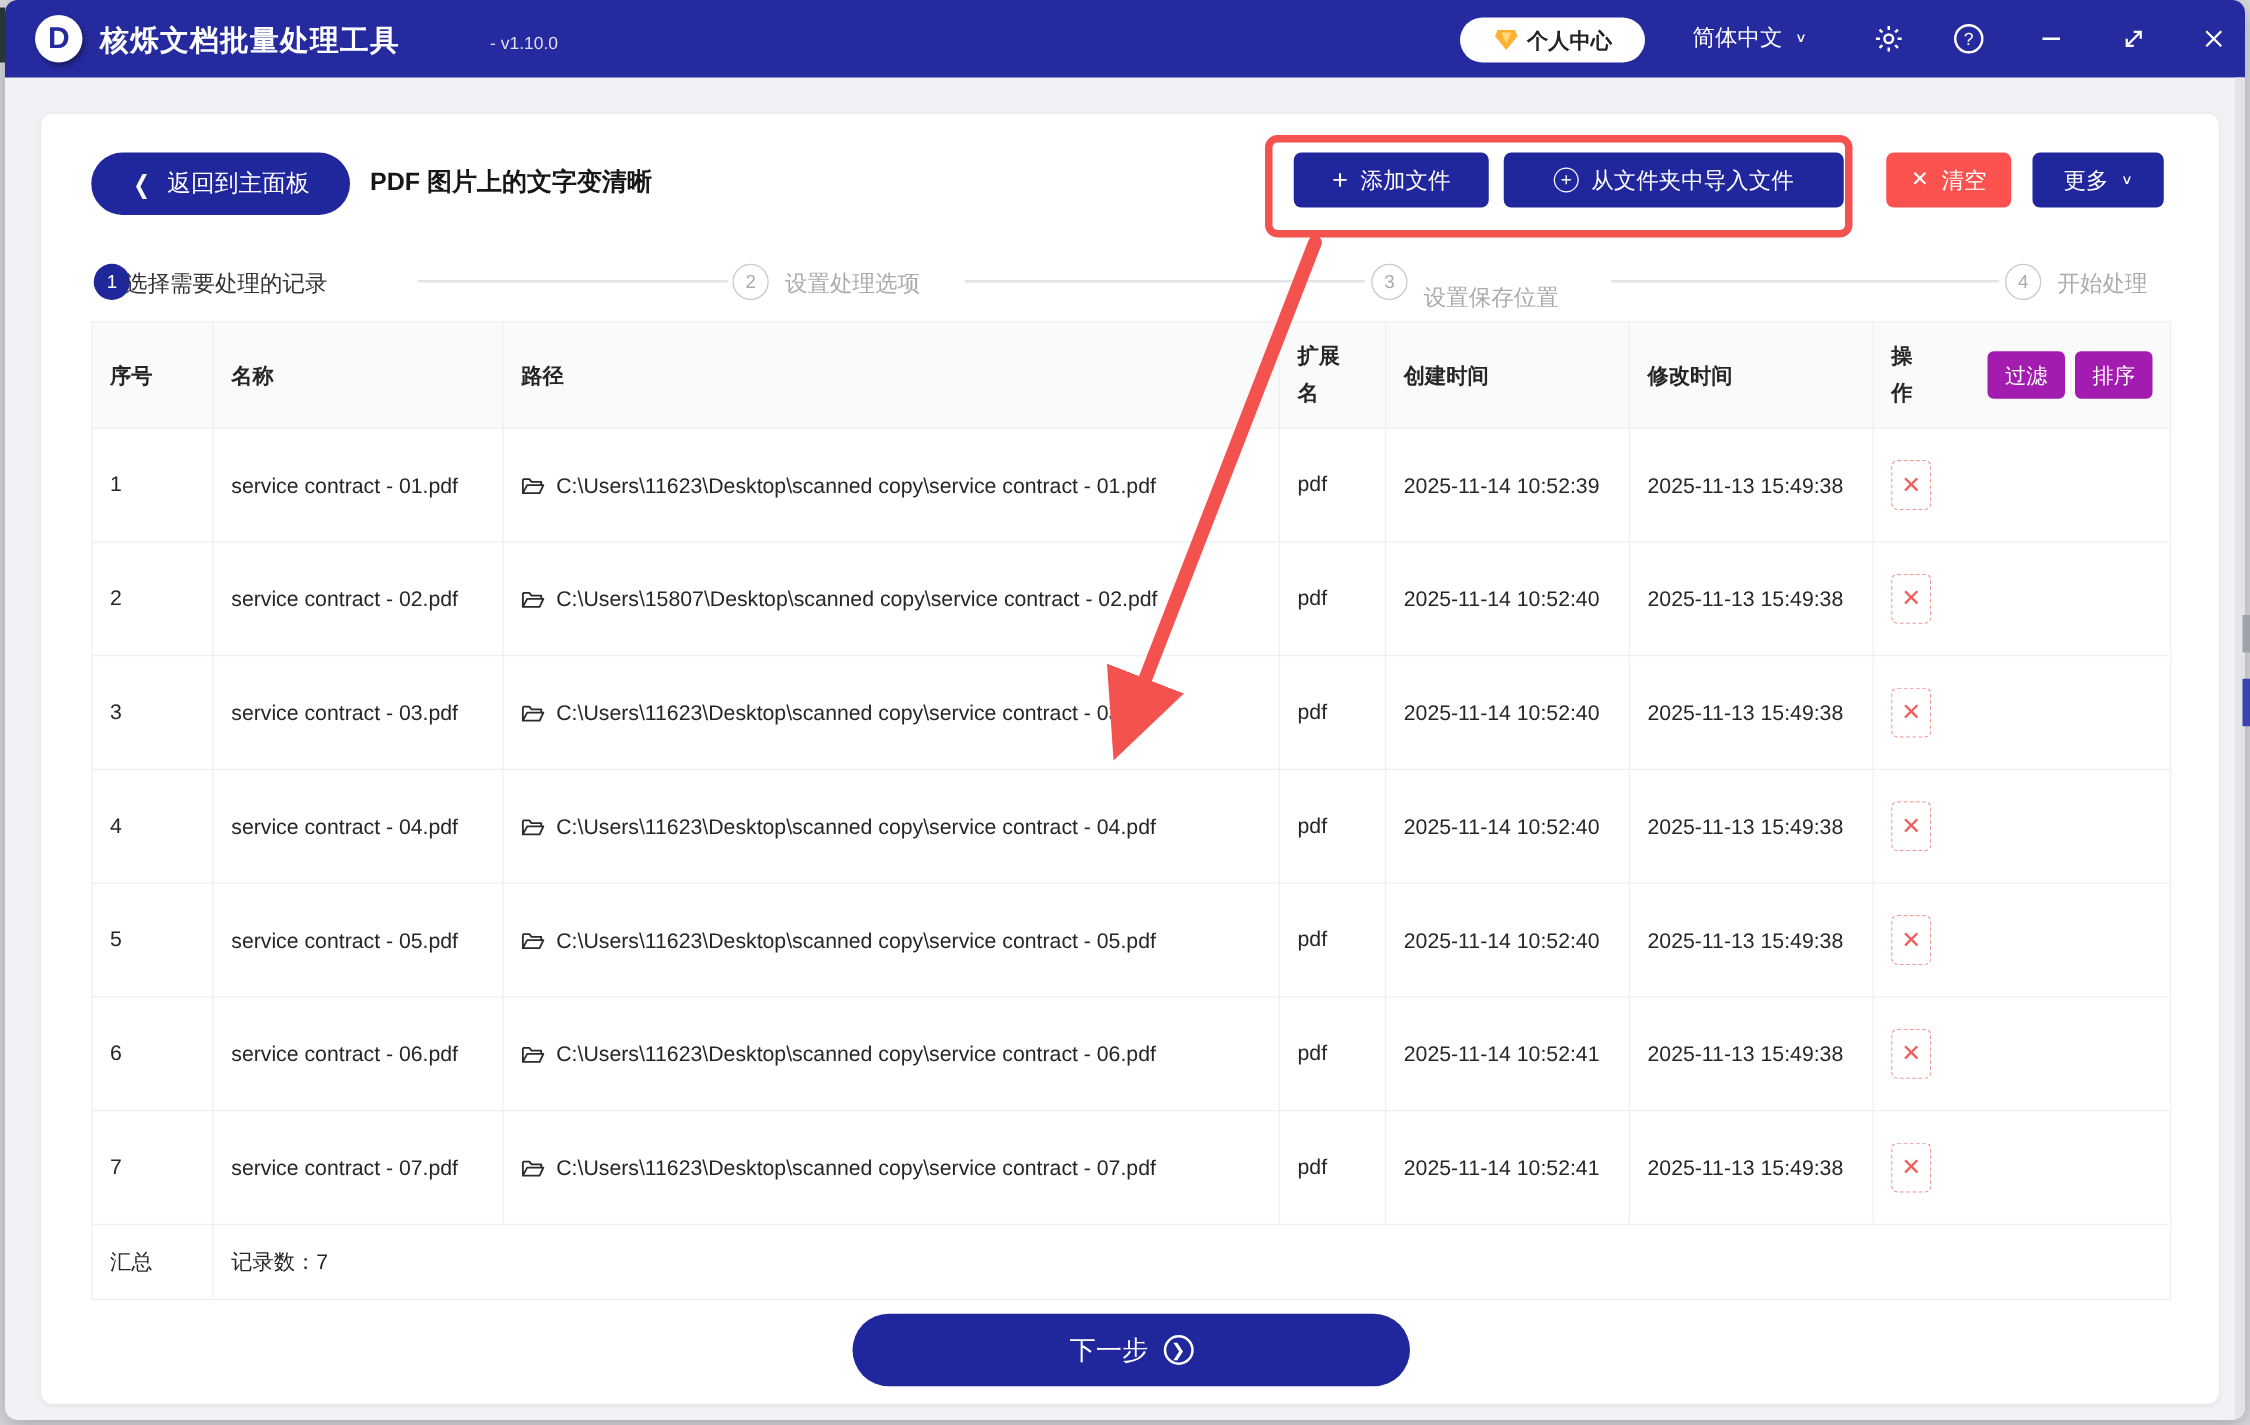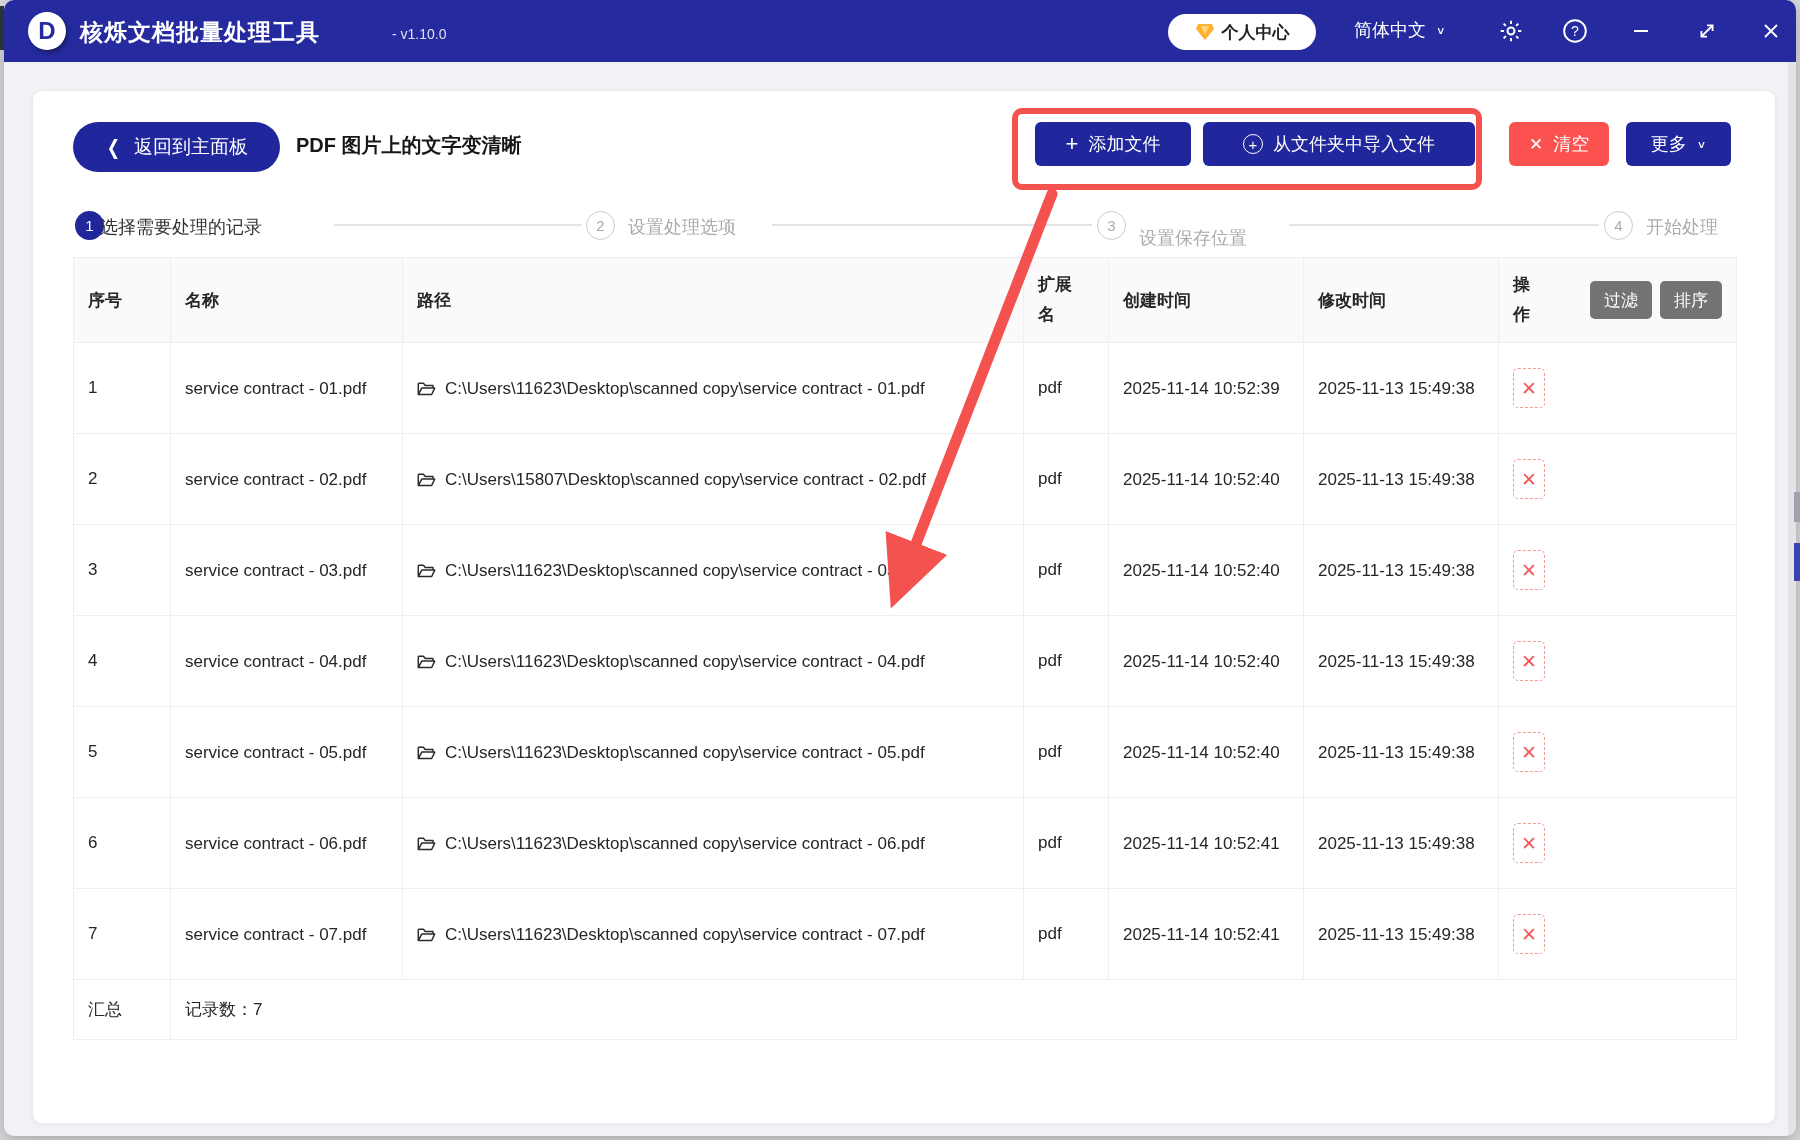--- a/index.html
+++ b/index.html
@@ -74,21 +74,21 @@
   table.files th, table.files td { border:1px solid #efeff1; padding:6px 14px; vertical-align:middle;
                 text-align:left; font-weight:normal; }
   table.files thead th { background:#fafafa; font-weight:bold; height:85px; }
   table.files tbody td { height:91px; background:#fff; }
   table.files .summary td { height:60px; }
   .cell-wrap { word-break:break-all; line-height:33px; }
   .ext-head { display:inline-block; width:2.2em; line-height:30px; }
   .ops-head { display:flex; align-items:center;justify-content:flex-end; }
   .ops-label { width:22px; line-height:30px; font-weight:bold; }
   .ops-btns { margin-left:auto; display:flex; gap:8px; }
-  .mini-btn { width:62px; height:38px; background:#737373; color:#fff; border:none; border-radius:5px;
+  .mini-btn { width:62px; height:38px; background:#a21caf; color:#fff; border:none; border-radius:5px;
               font-size:17px; cursor:pointer; font-family:Liberation Mono, monospace; }
   .folder-ic { display:inline-block; vertical-align:-3px; margin-right:9px; }
   .del-btn { width:32px; height:40px; background:#fff; border:1px dashed #f19a98; border-radius:5px;
              color:#f25c5c; font-size:19px; cursor:pointer; font-family:inherit; line-height:1; }
 
   
   .next-btn { position:absolute; left:678px; top:1051px; width:446px; height:58px; background:#20269B;
               border:none; border-radius:29px; color:#fff; font-size:21px; display:flex; align-items:center;
               justify-content:center; gap:12px; cursor:pointer; font-family:inherit; }
   .circle-arrow { width:24px; height:24px; border:2px solid #fff; border-radius:50%; display:flex;
@@ -410,20 +410,24 @@
   </tr>
 </tbody>
       <tbody>
         <tr class="summary">
           <td>汇总</td>
           <td colspan="6">记录数：7</td>
         </tr>
       </tbody>
     </table>
 
+    <button class="next-btn">
+      <span>下一步</span>
+      <span class="circle-arrow">❯</span>
+    </button>
 
     <div class="edge-strip"></div>
   </div>
 
   <div class="anno-box"></div>
   <svg class="anno-arrow" viewBox="0 0 1800 1140">
     <defs>
       <marker id="arrowhead" markerWidth="7" markerHeight="7" refX="4.6" refY="3" orient="auto">
         <polygon points="0,0 6.4,3 0,6" fill="#F4524E"></polygon>
       </marker>

